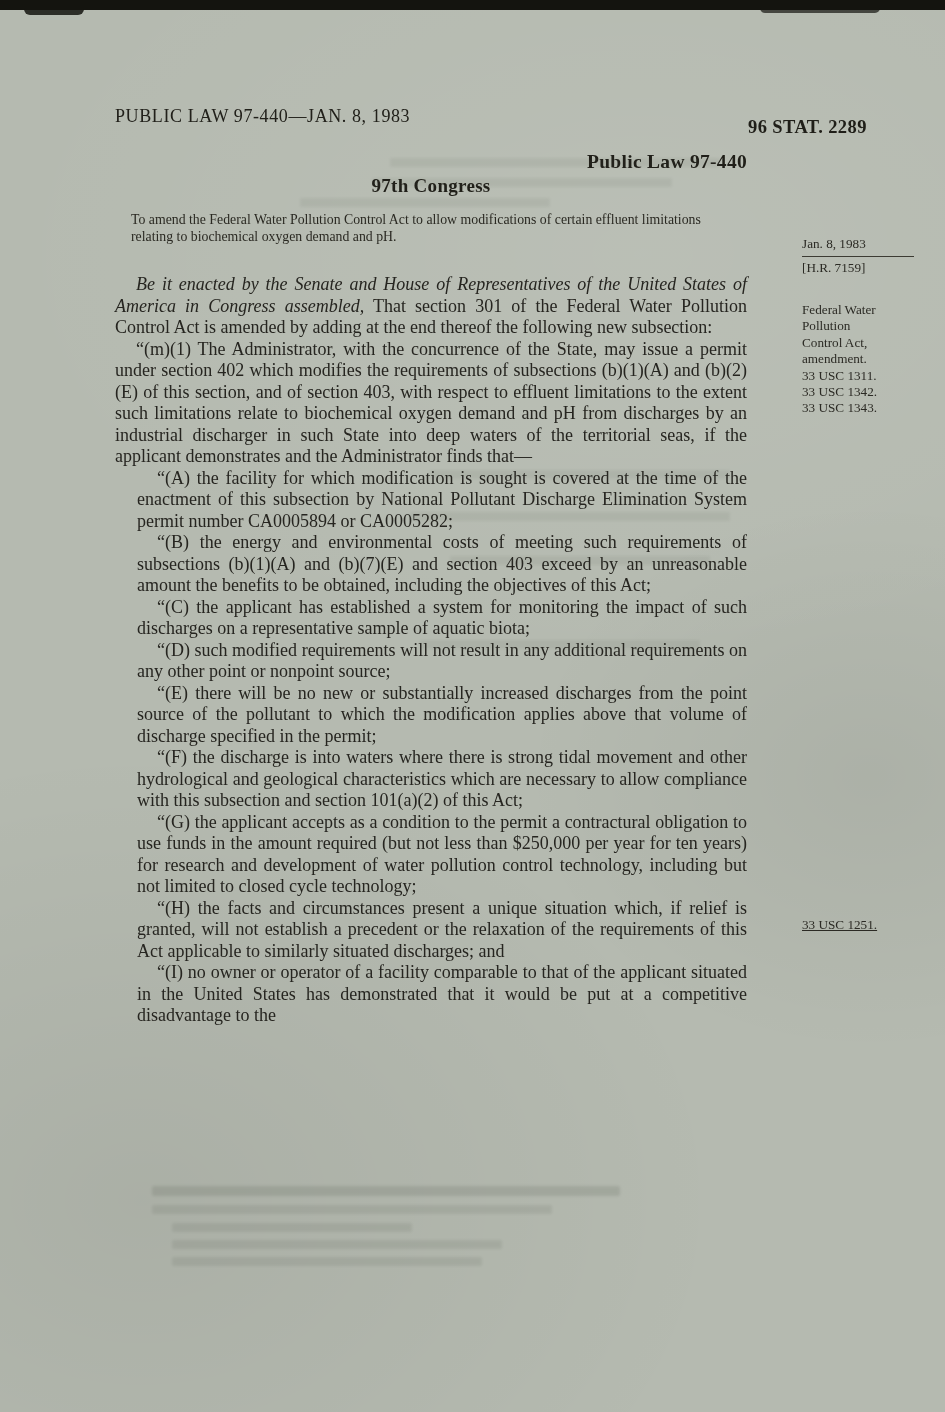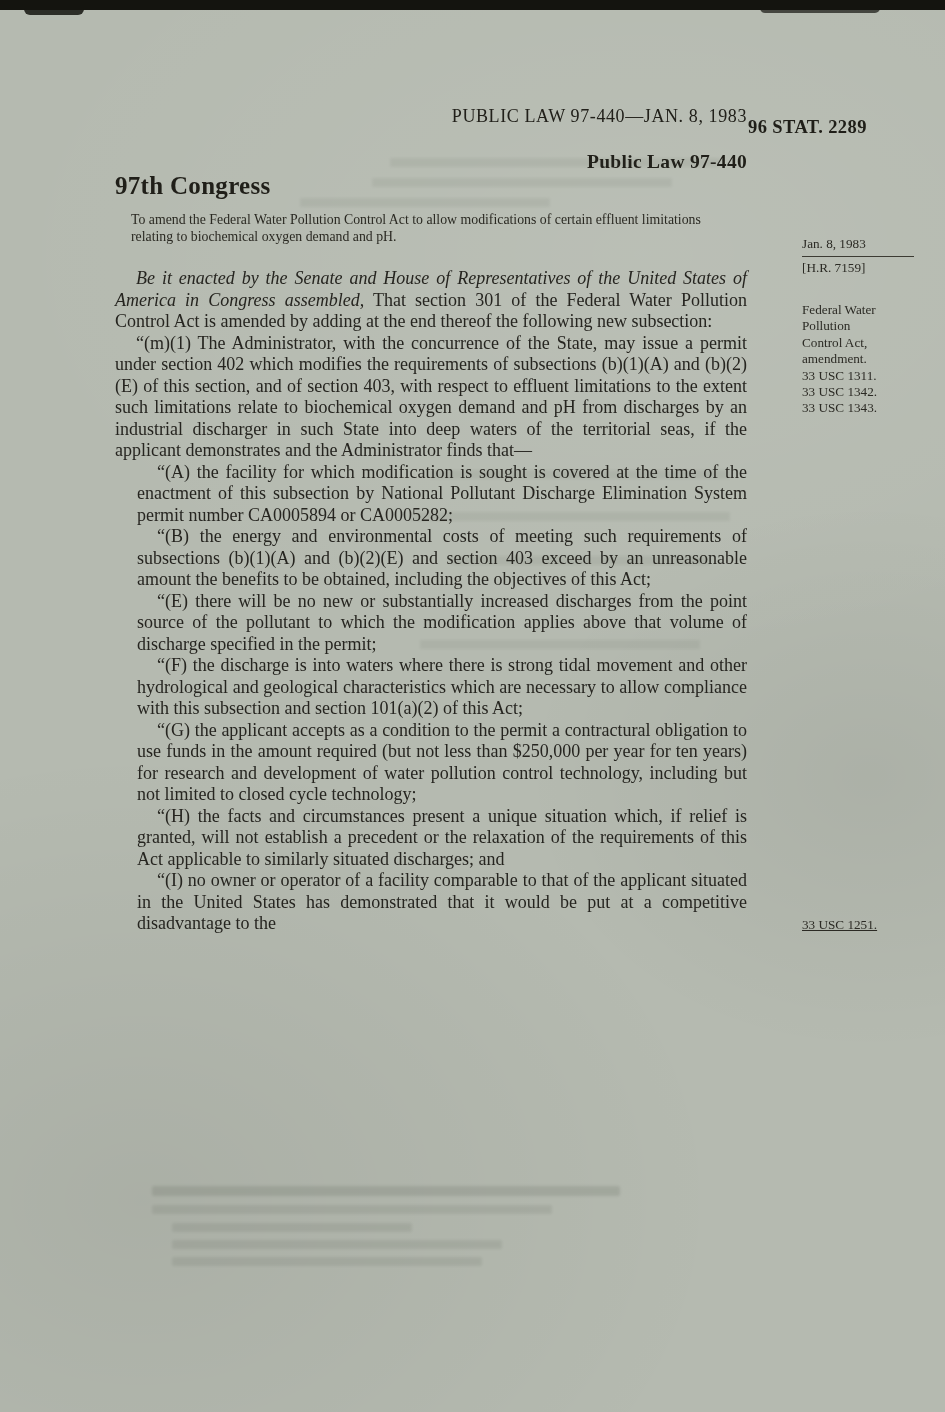--- a/index.html
+++ b/index.html
@@ -23,46 +23,46 @@
   
   .scan-edge-top {
     position: absolute; top: 0; left: 0; width: 945px; height: 10px;
     background: #14140f;
   }
   .scan-blob-1 { position: absolute; top: 8px; left: 24px; width: 60px; height: 7px; background: #14140f; border-radius: 0 0 6px 6px; opacity: .85; }
   .scan-blob-2 { position: absolute; top: 8px; left: 760px; width: 120px; height: 5px; background: #14140f; border-radius: 0 0 5px 5px; opacity: .7; }
 
   .running-header-left {
     position: absolute; top: 106px; left: 115px; width: 632px;
-    text-align: right; font-size: 18px; letter-spacing: 0.6px; color: #21201a;
+    text-align: left; font-size: 18px; letter-spacing: 0.6px; color: #21201a;
   }
   .stat-number {
     position: absolute; top: 105px; left: 748px; width: 180px;
     font-size: 18.5px; font-weight: bold; letter-spacing: 0.4px; color: #1f1e18; margin-top: 12px;
   }
 
   .main-col {
     position: absolute; top: 150px; left: 115px; width: 632px;
   }
   .law-number-heading {
     font-size: 19.5px; font-weight: bold; letter-spacing: 0.3px; line-height: 24px; color: #201f19; text-align: right;
   }
   .congress-heading {
-    font-size: 25px; font-weight: bold; letter-spacing: 0.3px; line-height: 24px; color: #201f19;
+    font-size: 19px; font-weight: bold; letter-spacing: 0.3px; line-height: 24px; color: #201f19; text-align: center;
   }
   .act-heading {
     margin-top: 16px; text-align: center;
     font-size: 19px; letter-spacing: 1.5px; color: #23221c;
   }
   .act-summary {
     margin-top: 13px; padding: 0 16px; text-align: left;
     font-size: 13.8px; line-height: 17px; color: #2a2922;
   }
   .body-text {
-    margin-top: 23px;
+    margin-top: 29px;
     font-size: 18px; line-height: 21.5px; text-align: justify; color: #262520;
   }
   .body-text p { margin: 0; }
   .para-main { text-indent: 21px; }
   .para-sub  { margin-left: 22px !important; text-indent: 20px; }
   .enacting  { text-indent: 21px; }
   .enacting .lead-italic { font-style: italic; }
 
   .margin-note {
     position: absolute; left: 762px; width: 150px;
@@ -99,21 +99,23 @@
     <div class="congress-heading">97th Congress</div>
 
 
     <div class="act-summary">To amend the Federal Water Pollution Control Act to allow modifications of certain effluent limitations relating to biochemical oxygen demand and pH.</div>
 
     <div class="body-text">
       <p class="enacting"><span class="lead-italic">Be it enacted by the Senate and House of Representatives of the United States of America in Congress assembled,</span><span> That section 301 of the Federal Water Pollution Control Act is amended by adding at the end thereof the following new subsection:</span></p>
 
       <p class="para-main">“(m)(1) The Administrator, with the concurrence of the State, may issue a permit under section 402 which modifies the requirements of subsections (b)(1)(A) and (b)(2)(E) of this section, and of section 403, with respect to effluent limitations to the extent such limitations relate to biochemical oxygen demand and pH from discharges by an industrial discharger in such State into deep waters of the territorial seas, if the applicant demonstrates and the Administrator finds that—</p>
       <p class="para-sub">“(A) the facility for which modification is sought is covered at the time of the enactment of this subsection by National Pollutant Discharge Elimination System permit number CA0005894 or CA0005282;</p>
-      <p class="para-sub">“(B) the energy and environmental costs of meeting such requirements of subsections (b)(1)(A) and (b)(2)(E) and section 403 exceed by an unreasonable amount the benefits to be obtained, including the objectives of this Act;</p>
+      <p class="para-sub">“(B) the energy and environmental costs of meeting such requirements of subsections (b)(1)(A) and (b)(7)(E) and section 403 exceed by an unreasonable amount the benefits to be obtained, including the objectives of this Act;</p>
+      <p class="para-sub">“(C) the applicant has established a system for monitoring the impact of such discharges on a representative sample of aquatic biota;</p>
+      <p class="para-sub">“(D) such modified requirements will not result in any additional requirements on any other point or nonpoint source;</p>
       <p class="para-sub">“(E) there will be no new or substantially increased discharges from the point source of the pollutant to which the modification applies above that volume of discharge specified in the permit;</p>
       <p class="para-sub">“(F) the discharge is into waters where there is strong tidal movement and other hydrological and geological characteristics which are necessary to allow compliance with this subsection and section 101(a)(2) of this Act;</p>
       <p class="para-sub">“(G) the applicant accepts as a condition to the permit a contractural obligation to use funds in the amount required (but not less than $250,000 per year for ten years) for research and development of water pollution control technology, including but not limited to closed cycle technology;</p>
       <p class="para-sub">“(H) the facts and circumstances present a unique situation which, if relief is granted, will not establish a precedent or the relaxation of the requirements of this Act applicable to similarly situated discharges; and</p>
       <p class="para-sub">“(I) no owner or operator of a facility comparable to that of the applicant situated in the United States has demonstrated that it would be put at a competitive disadvantage to the</p>
     </div>
   </div>
 
   <div class="margin-note note-date">
     <div>Jan. 8, 1983</div>

